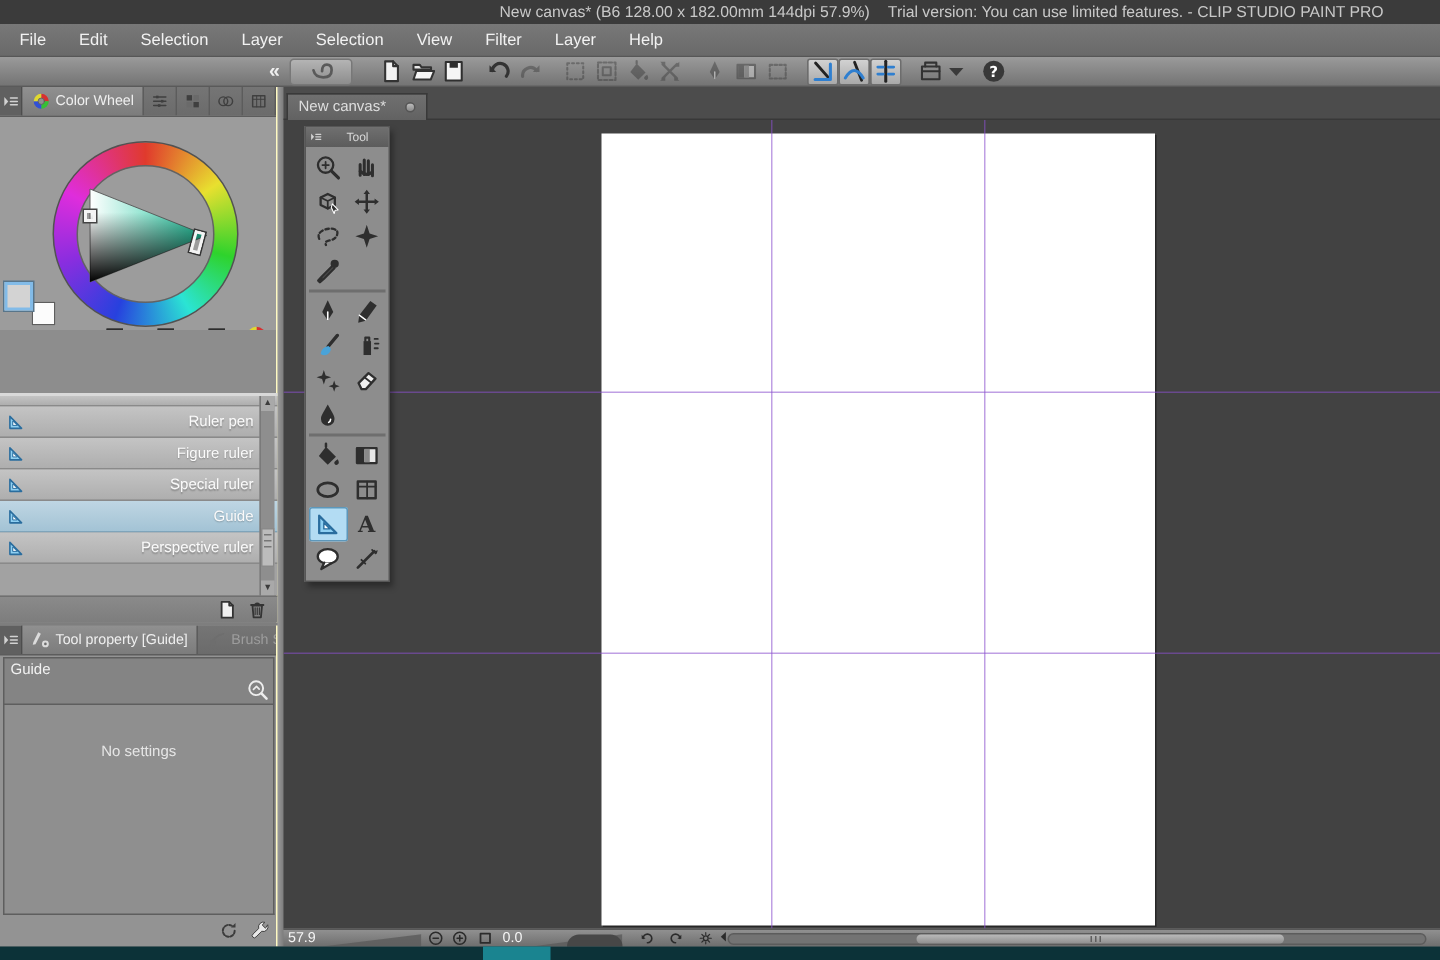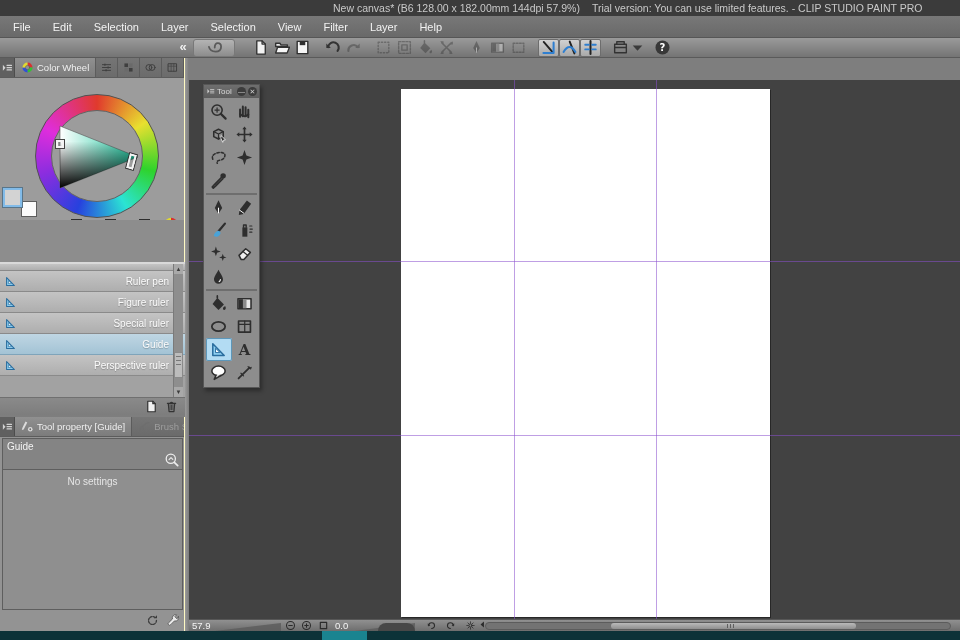--- a/index.html
+++ b/index.html
@@ -60,21 +60,21 @@
 .st-arrow{position:absolute;left:0;width:9px;height:10px;font-size:6px;color:#3c3c3c;text-align:center;line-height:10px;background:#a9a9a9}
 #st-thumb{position:absolute;left:0;top:88px;width:9px;height:26px;background:#bcbcbc;border:1px solid #8a8a8a}
 #st-thumb i{display:block;margin:3px 1px 0;height:1px;background:#777}
 #st-footer{position:absolute;left:0;top:177px;width:185px;height:18px;background:linear-gradient(#8a8a8a,#7d7d7d);border-top:1px solid #707070}
 #st-footer .fic{position:absolute;top:1px}
 
 #toolprop-panel{top:417px;height:214px;background:#939393}
 #tp-header{position:absolute;left:2px;top:21px;width:181px;height:32px;background:#848484;border:1px solid #5e5e5e;font-size:10px;color:#f2f2f2;padding:2px 4px}
 #tp-detail{position:absolute;right:2px;bottom:1px}
 #tp-body{position:absolute;left:2px;top:53px;width:181px;height:140px;background:#8f8f8f;border:1px solid #5e5e5e;border-top:none}
-#tp-empty{margin-top:6px;text-align:center;font-size:10px;color:#e6e6e6}
+#tp-empty{margin-top:26px;text-align:center;font-size:10px;color:#e6e6e6}
 #tp-footer-icons{position:absolute;right:3px;top:196px;display:flex;gap:6px}
 
 #leftdivider{left:185px;top:58px;width:4px;height:573px;background:linear-gradient(90deg,#9a9a9a,#7c7c7c)}
 #tabbar{left:189px;top:58px;width:771px;height:22px;background:#4c4c4c;border-bottom:1px solid #383838}
 #ctab{position:absolute;left:2px;top:4px;width:94px;height:18px;background:linear-gradient(#707070,#626262);border:1px solid #393939;border-bottom:none;color:#dedede;font-size:10px;display:flex;align-items:center;padding:0 7px}
 #ctab .dot{margin-left:auto;width:7px;height:7px;border-radius:50%;background:linear-gradient(#bdbdbd,#8b8b8b);border:1px solid #555}
 #viewport{left:189px;top:80px;width:771px;height:539px;background:#424242;overflow:hidden}
 #page{position:absolute;left:212px;top:9px;width:369px;height:528px;background:#ffffff;box-shadow:1px 1px 0 rgba(0,0,0,.4);z-index:1}
 .guide-v{position:absolute;top:0;width:1px;height:539px;background:rgba(138,80,205,.55);z-index:2}
 .guide-h{position:absolute;left:0;width:771px;height:1px;background:rgba(138,80,205,.55);z-index:2}
@@ -84,21 +84,21 @@
 .wedge{clip-path:polygon(0 100%,100% 10%,100% 100%);background:#5d5d5d;opacity:.85}
 .hump{border-radius:20px 20px 0 0;background:#474747}
 #sb-track{position:absolute;left:296px;top:2px;width:466px;height:8px;background:#737373;border:1px solid #5c5c5c;border-radius:4px}
 #sb-thumb{position:absolute;left:125px;top:0;width:245px;height:6px;background:linear-gradient(#bababa,#8f8f8f);border-radius:3px}
 #sb-grip{position:absolute;left:119px;top:1px;width:1px;height:4px;background:#5f5f5f;box-shadow:3px 0 #5f5f5f,-3px 0 #5f5f5f}
 
 #bottomstrip{left:0;top:631px;width:960px;height:9px;background:#0c3238}
 #strip-seg{position:absolute;left:322px;top:0;width:45px;height:9px;background:#1a8490}
 
 #palette{left:203px;top:84px;width:57px;background:#8d8d8d;border:1px solid #565656;box-shadow:2px 3px 4px rgba(0,0,0,.35);z-index:5}
-#pal-title{height:13px;background:linear-gradient(#6f6f6f,#5c5c5c);display:flex;align-items:center;gap:2px;padding:0 2px;font-size:8px;color:#d8d8d8;white-space:nowrap;overflow:hidden}
+#pal-title{height:13px;background:linear-gradient(#6f6f6f,#5c5c5c);display:flex;align-items:center;gap:16px;padding:0 2px;font-size:8px;color:#d8d8d8;white-space:nowrap;overflow:hidden}
 .pal-circle{width:9px;height:9px;border-radius:50%;background:#3c3c3c;color:#c9c9c9;font-size:7px;line-height:9px;text-align:center;flex:none}
 #pal-title .spacer{flex:1}
 #pal-body{padding:1px 2px 2px}
 .tgroup{display:grid;grid-template-columns:1fr 1fr;border-bottom:2px solid #6e6e6e;padding:1px 0}
 .tgroup:last-child{border-bottom:none}
 .tool-cell{height:23px;display:flex;align-items:center;justify-content:center;border-radius:2px}
 .tool-cell.sel{background:#b3dcf3;box-shadow:0 0 0 1px #5d97ba inset}
 .small-ic{display:flex;align-items:center;justify-content:center}
 </style>
 </head>
@@ -595,20 +595,26 @@
       <span class="small-ic">
           <svg viewBox="0 0 16 16" width="15" height="15">
             <g fill="none" stroke="#2e2e2e" stroke-width="1.3" stroke-linecap="round" stroke-linejoin="round">
               <path d="M13.4 4a3.5 3.5 0 01-4.4 4.4L5 12.4a1.5 1.5 0 11-2.1-2.1L6.9 6.4A3.5 3.5 0 0111.3 2l-1.9 1.9 2.1 2.1z" fill="#e9e9e9" stroke="#3f3f3f" stroke-width="0.7"></path>
             </g>
           </svg>
         </span>
     </div>
   </div>
 
+  <div class="abs" id="tabbar">
+    <div id="ctab">
+      <span>New canvas*</span>
+      <span class="dot"></span>
+    </div>
+  </div>
 
   <div class="abs" id="viewport">
     <div id="page"></div>
     <div class="guide-v" style="left:325px"></div>
     <div class="guide-v" style="left:467px"></div>
     <div class="guide-h" style="top:181px"></div>
     <div class="guide-h" style="top:355px"></div>
   </div>
 
   <div class="abs" id="palette">

